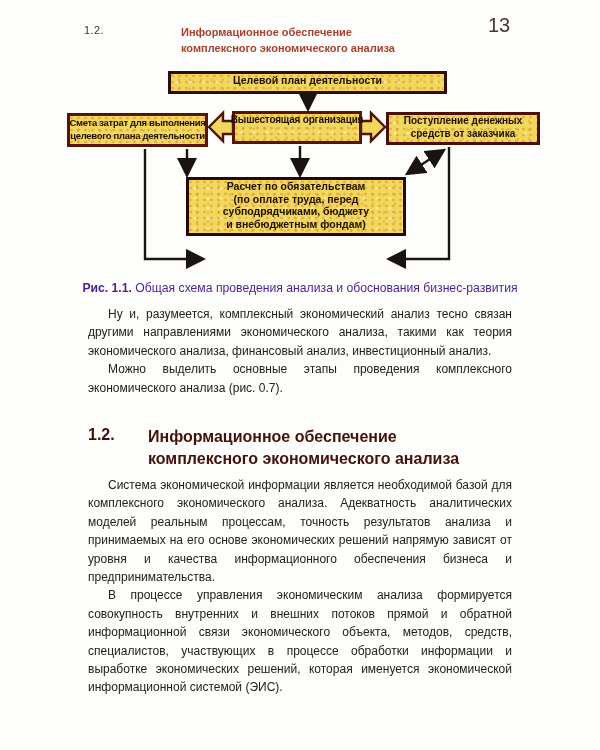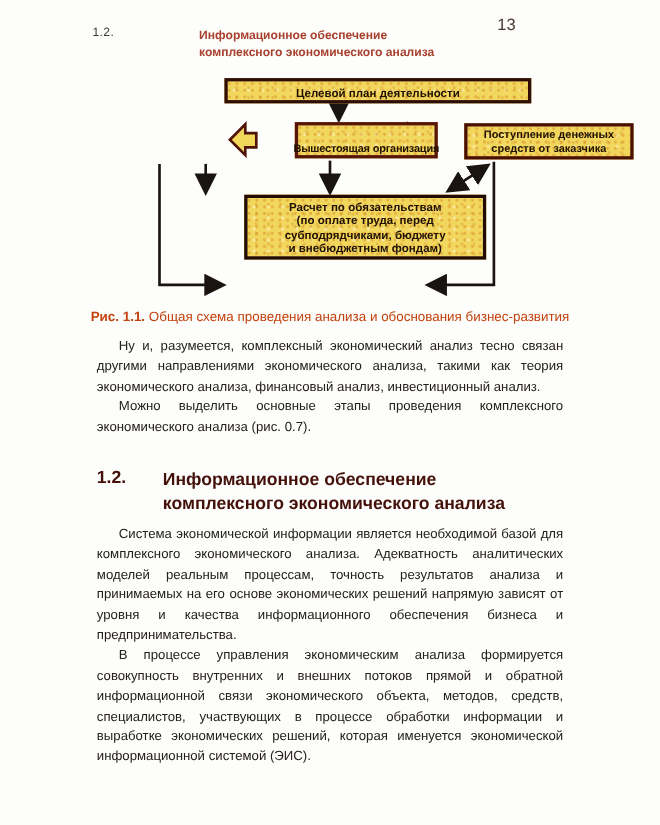--- a/index.html
+++ b/index.html
@@ -7,48 +7,48 @@
     width:600px;height:750px;
     background:var(--page-bg,#fdfdfb);
     font-family:"Liberation Sans",sans-serif;
     color:var(--body-text,#24201d);
     position:relative;overflow:hidden;
   }
   .abs{position:absolute;}
   
   .hdr-num{left:84px;top:24px;font-size:11px;color:#3d3833;letter-spacing:.4px;}
   .hdr-title{left:181px;top:25px;font-size:11px;line-height:15.5px;font-weight:600;color:var(--header-red,#a8402e);}
-  .hdr-page{left:452px;top:14px;font-size:15px;color:#483731;}
+  .hdr-page{left:488px;top:14px;font-size:20px;color:#483731;}
   
   .fc{left:0;top:0;width:600px;height:310px;}
   .fcbox{
     position:absolute;box-sizing:border-box;
     background-color:var(--box-fill,#f2d75d);
     background-image:
       radial-gradient(circle at 21% 33%, rgba(205,110,18,.38) 1px, transparent 1.7px),
       radial-gradient(circle at 72% 64%, rgba(198,120,20,.30) 1px, transparent 1.6px),
       radial-gradient(circle at 46% 82%, rgba(255,250,220,.55) 1px, transparent 1.8px);
     background-size:7px 6px,11px 9px,13px 10px;
     border:3px solid var(--box-border,#4f1207);
-    display:flex;flex-direction:column;align-items:center;justify-content:flex-end;
-    text-align:center;font-weight:700;color:#1f1000;margin-left:36px;
+    display:flex;flex-direction:column;align-items:center;justify-content:flex-start;
+    text-align:center;font-weight:700;color:#1f1000;
   }
   .fcbox .ln{white-space:nowrap;}
   .bx-top{left:168px;top:71px;width:279px;height:23px;font-size:10.5px;border-color:#2e0e07;}
   .bx-left{left:67px;top:113px;width:141px;height:34px;font-size:9.5px;letter-spacing:-.3px;line-height:13px;border-color:#571408;}
   .bx-org{left:232px;top:111px;width:130px;height:33px;font-size:10px;letter-spacing:-.2px;border-color:#571408;}
   .bx-right{left:386px;top:112px;width:154px;height:33px;font-size:10px;line-height:12.5px;border-color:#4a1006;}
   .bx-settle{left:186px;top:177px;width:220px;height:59px;font-size:10.5px;line-height:12.6px;border-color:#230a04;}
   .bx-profit{left:207px;top:244px;width:179px;height:29px;font-size:10.5px;border-color:#3c1008;}
   svg.fc-lines{position:absolute;left:0;top:0;width:600px;height:310px;}
   .conn{stroke:var(--arrow,#1a1411);stroke-width:2.4;fill:none;}
   .blockarrow{fill:var(--box-fill,#f2d75d);stroke:var(--box-border,#5a1408);stroke-width:2.4;stroke-linejoin:miter;}
   .ah-fill{fill:var(--arrow,#1a1411);}
   
-  .caption{left:0;top:281px;width:600px;text-align:center;font-size:12.2px;color:#c2410c;}
+  .caption{left:0;top:281px;width:600px;text-align:center;font-size:12.2px;color:#4c1d95;}
   .caption b{font-weight:700;}
   
   .tcol{left:88px;width:424px;font-size:12px;line-height:18.4px;text-align:justify;}
   .tcol p{margin:0;text-indent:20px;}
   .blk1{top:305px;}
   .blk2{top:476px;}
   .em{}
   
   .sechead{left:88px;top:426px;display:flex;color:var(--heading-dark,#44100a);}
   .sec-num{width:60px;font-size:16px;font-weight:700;}
@@ -77,20 +77,24 @@
     <path class="conn" d="M145,149 V259 H200" marker-end="url(#ah)"></path>
     <path class="conn" d="M441,152 L410,172" marker-start="url(#ah)" marker-end="url(#ah)"></path>
     <path class="conn" d="M449,147 V259 H392" marker-end="url(#ah)"></path>
     <polygon class="blockarrow" points="209,127 223,113 223,121 233,121 233,134 223,134 223,141"></polygon>
     <polygon class="blockarrow" points="385,127 371,113 371,121 361,121 361,134 371,134 371,141"></polygon>
   </svg>
 
   <div class="fcbox bx-top">
     <div class="ln">Целевой план деятельности</div>
   </div>
+  <div class="fcbox bx-left">
+    <div class="ln">Смета затрат для выполнения</div>
+    <div class="ln">целевого плана деятельности</div>
+  </div>
   <div class="fcbox bx-org">
     <div class="ln">Вышестоящая организация</div>
   </div>
   <div class="fcbox bx-settle">
     <div class="ln">Расчет по обязательствам</div>
     <div class="ln">(по оплате труда, перед</div>
     <div class="ln">субподрядчиками, бюджету</div>
     <div class="ln">и внебюджетным фондам)</div>
   </div>
   <div class="fcbox bx-right">

